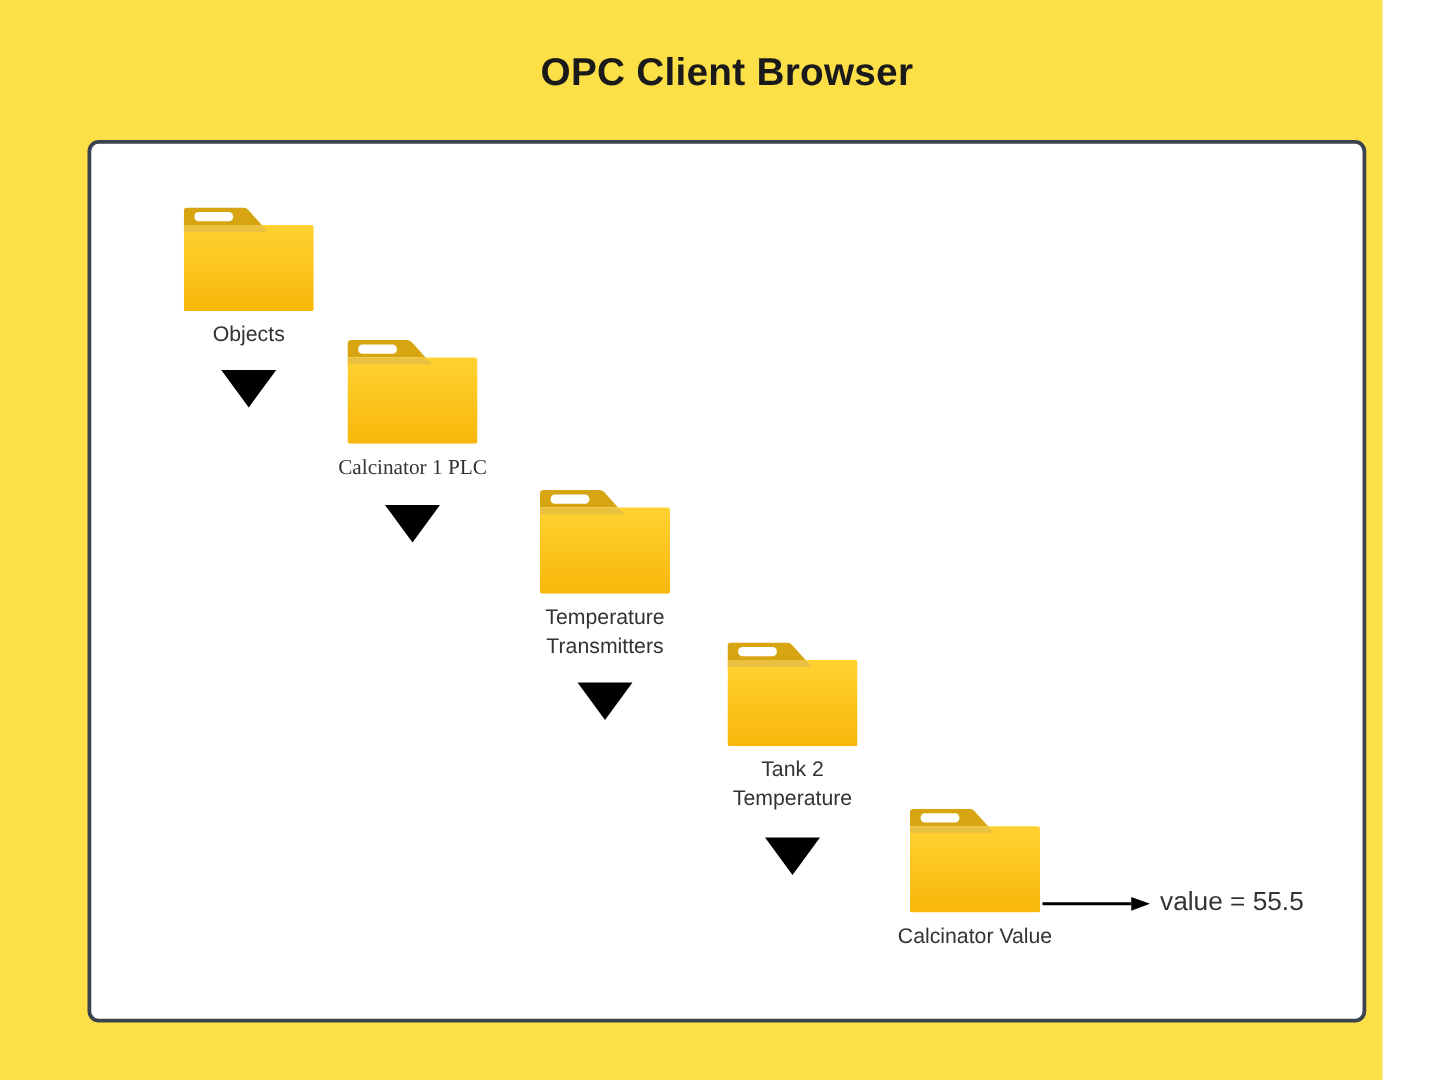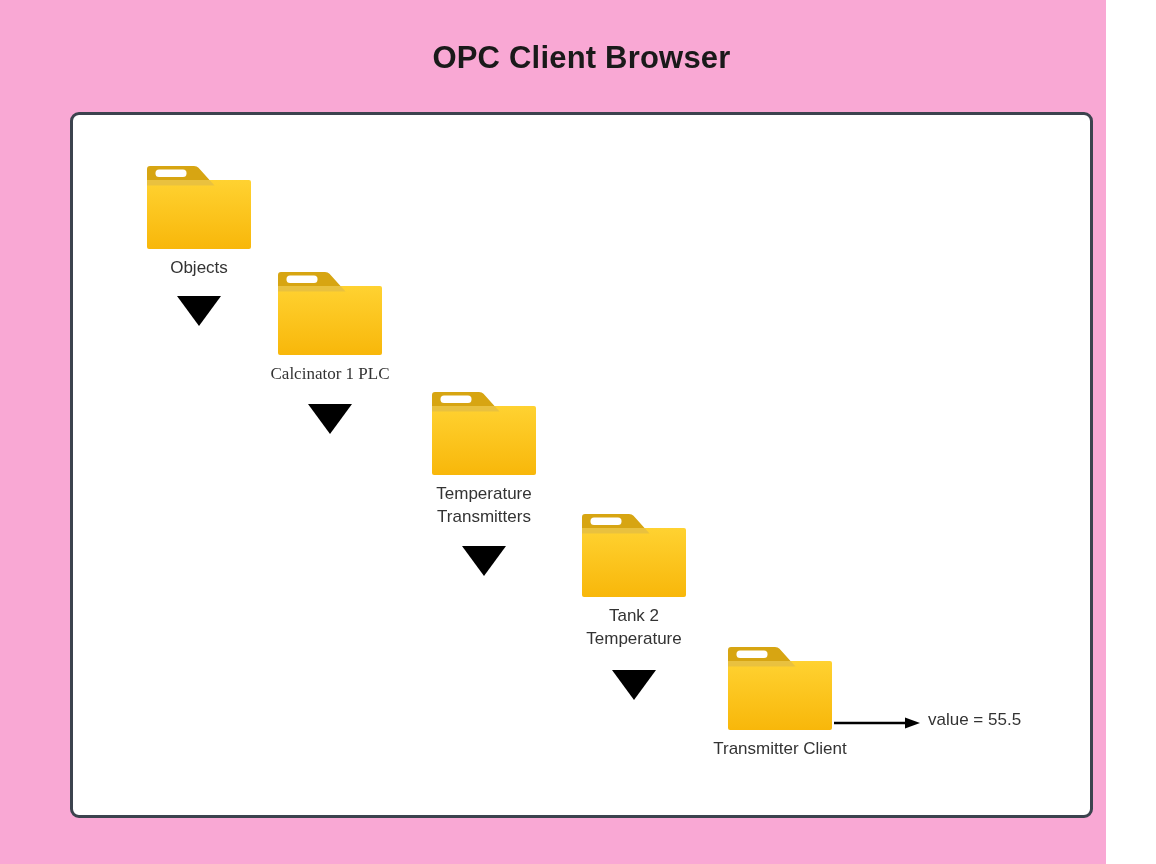--- a/index.html
+++ b/index.html
@@ -1,17 +1,17 @@
 <!DOCTYPE html>
 <html><head>
 <meta charset="utf-8">
 <style>
   html,body { margin:0; padding:0; background:#ffffff; }
   .canvas {
-    position:relative; width:1106px; height:864px; background:#f9a8d4;
+    position:relative; width:1106px; height:864px; background:#fde047;
     font-family:"Liberation Sans", sans-serif; overflow:hidden;
   }
   .title {
     position:absolute; left:70px; top:40px; width:1023px;
     text-align:center; font-size:31px; font-weight:bold; color:#1a1a1a;
     letter-spacing:0.2px;
   }
   .panel {
     position:absolute; left:70px; top:112px; width:1017px; height:700px;
     border:3px solid #3C434E; border-radius:9px; background:#ffffff;
@@ -35,21 +35,21 @@
     border-left:22px solid transparent; border-right:22px solid transparent;
     border-top:30px solid #000000;
   }
   .t1 { left:177px; top:296px; }
   .t2 { left:308px; top:404px; }
   .t3 { left:462px; top:546px; }
   .t4 { left:612px; top:670px; }
   .value-arrow { position:absolute; left:833px; top:714px; }
   .value-text {
     position:absolute; left:928px; top:710px;
-    font-size:17px; color:#333333; white-space:nowrap;
+    font-size:21px; color:#333333; white-space:nowrap;
   }
 </style>
 </head>
 <body>
 
 <div class="canvas">
 
   <svg width="0" height="0" style="position:absolute" aria-hidden="true">
     <defs>
       <linearGradient id="fgrad" x1="0" y1="0" x2="0" y2="1">
@@ -96,21 +96,21 @@
         <use href="#folder-sym"></use>
       </svg>
     <div class="node-label">Tank 2
 Temperature</div>
   </div>
 
   <div class="node n5">
     <svg class="folder-svg">
         <use href="#folder-sym"></use>
       </svg>
-    <div class="node-label">Transmitter Client</div>
+    <div class="node-label">Calcinator Value</div>
   </div>
 
   <div class="tri t1"></div>
   <div class="tri t2"></div>
   <div class="tri t3"></div>
   <div class="tri t4"></div>
 
   <svg class="value-arrow" width="90" height="18">
     <line x1="1" y1="9" x2="72" y2="9" stroke="#000000" stroke-width="2.5"></line>
     <polygon points="72,3.5 87,9 72,14.5" fill="#000000"></polygon>

